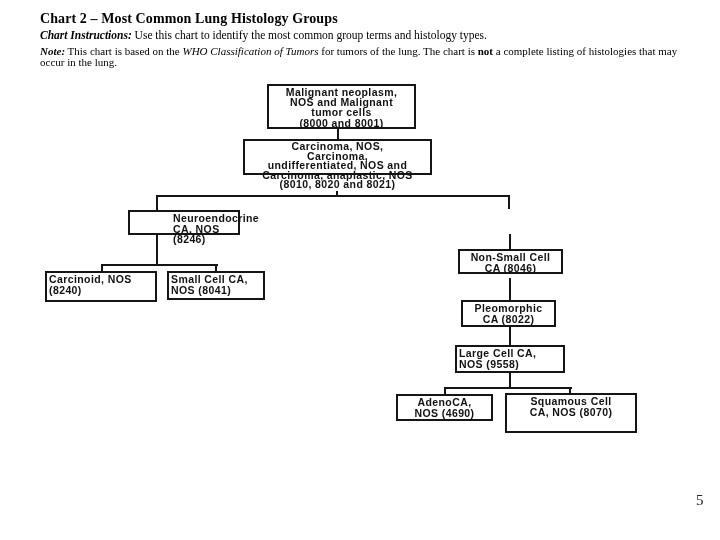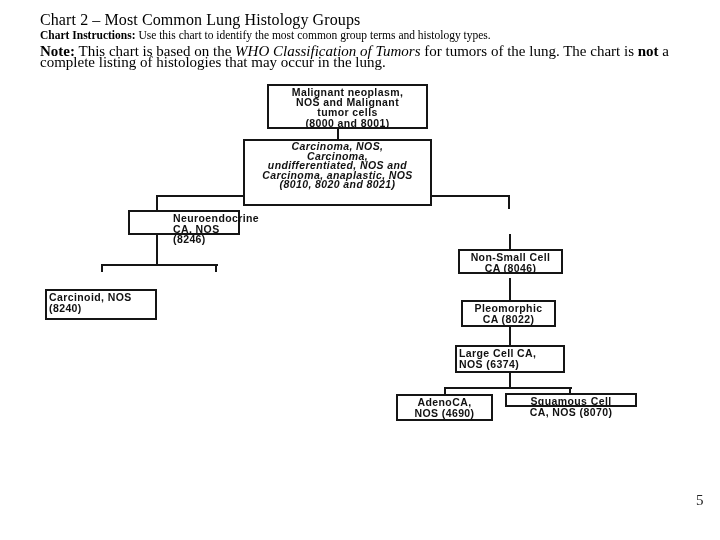--- a/index.html
+++ b/index.html
@@ -1,55 +1,55 @@
 <!DOCTYPE html>
 <html><head>
 <meta charset="utf-8">
 <style>
   html,body{margin:0;padding:0;background:#ffffff;}
   .page{
     position:relative;width:720px;height:540px;background:#ffffff;
     font-family:"Liberation Serif", serif;color:#000;overflow:hidden;
   }
   .title{
-    position:absolute;left:40px;top:11px;font-size:16px;font-weight:normal;
+    position:absolute;left:40px;top:11px;font-size:14px;font-weight:bold;
     letter-spacing:0.1px;white-space:nowrap;
   }
   .instructions{
     position:absolute;left:40px;top:29px;font-size:11.5px;white-space:nowrap;
   }
-  .bi{font-weight:bold;margin-top:33px;}
+  .bi{font-weight:bold;font-style:italic;margin-top:33px;}
   .it{font-style:italic;}
   .bd{font-weight:bold;font-style:normal;}
   .note{
-    position:absolute;left:40px;top:46px;width:642px;font-size:15px;line-height:11px;
+    position:absolute;left:40px;top:46px;width:642px;font-size:11px;line-height:11px;
   }
   .pagenum{
     position:absolute;left:696px;top:492px;font-size:15px;color:#222;
   }
   
   .chart{position:absolute;left:0;top:0;width:720px;height:540px;}
   .node{
     position:absolute;box-sizing:border-box;border:2px solid #151515;background:#fff;
     font-family:"Liberation Sans", sans-serif;font-weight:bold;color:#111;
     font-size:10.5px;line-height:10.5px;letter-spacing:0.4px;
     white-space:pre-line;padding:1px 2px;
   }
   .center{text-align:center;}
-  .n0{left:267px;top:84px;width:161px;height:45px;line-height:10.2px;}
-  .n1{left:243px;top:139px;width:189px;height:67px;line-height:9.5px;font-style:italic;}
+  .n0{left:267px;top:84px;width:149px;height:45px;line-height:10.2px;}
+  .n1{left:243px;top:139px;width:189px;height:36px;line-height:9.5px;}
   .n2{left:128px;top:210px;width:112px;height:25px;padding-left:43px;}
-  .n3{left:45px; top:289px;width:112px;height:31px;}
+  .n3{left:45px; top:271px;width:112px;height:31px;}
   .n4{left:167px;top:271px;width:98px; height:29px;}
   .n5{left:458px;top:209px;width:105px;height:25px;margin-top:40px;}
   .n6{left:458px;top:251px;width:98px; height:27px;}
   .n7{left:461px;top:300px;width:95px; height:27px;}
   .n8{left:455px;top:345px;width:110px;height:28px;}
   .n9{left:396px;top:394px;width:97px; height:27px;}
-  .n10{left:505px;top:393px;width:132px;height:14px;}
+  .n10{left:505px;top:393px;width:132px;height:40px;}
   .ln{position:absolute;background:#151515;}
 </style>
 </head>
 <body>
 
 <div class="page">
 
   <div class="title">Chart 2 – Most Common Lung Histology Groups</div>
 
   <div class="instructions"><span class="bi">Chart Instructions:</span><span> Use this chart to identify the most common group terms and histology types.</span></div>
@@ -81,26 +81,28 @@
 (8000 and 8001)</div>
     <div class="node n1 center">Carcinoma, NOS,
 Carcinoma,
 undifferentiated, NOS and
 Carcinoma, anaplastic, NOS
 (8010, 8020 and 8021)</div>
     <div class="node n2">Neuroendocrine
 CA, NOS (8246)</div>
     <div class="node n3">Carcinoid, NOS
 (8240)</div>
+    <div class="node n4">Small Cell CA,
+NOS (8041)</div>
     <div class="node n5 center">Non-Small Cell
 CA (8046)</div>
     <div class="node n7 center">Pleomorphic
 CA (8022)</div>
     <div class="node n8">Large Cell CA,
-NOS (6374)</div>
+NOS (9558)</div>
     <div class="node n9 center">AdenoCA,
 NOS  (4690)</div>
     <div class="node n10 center">Squamous Cell
 CA, NOS (8070)</div>
 
   </div>
 
   <div class="pagenum">5</div>
 
 </div>

